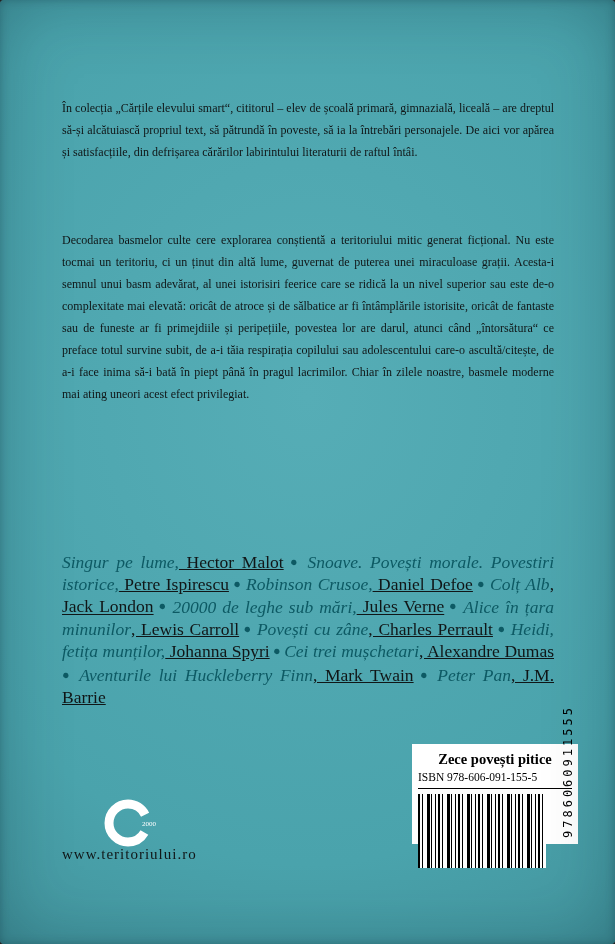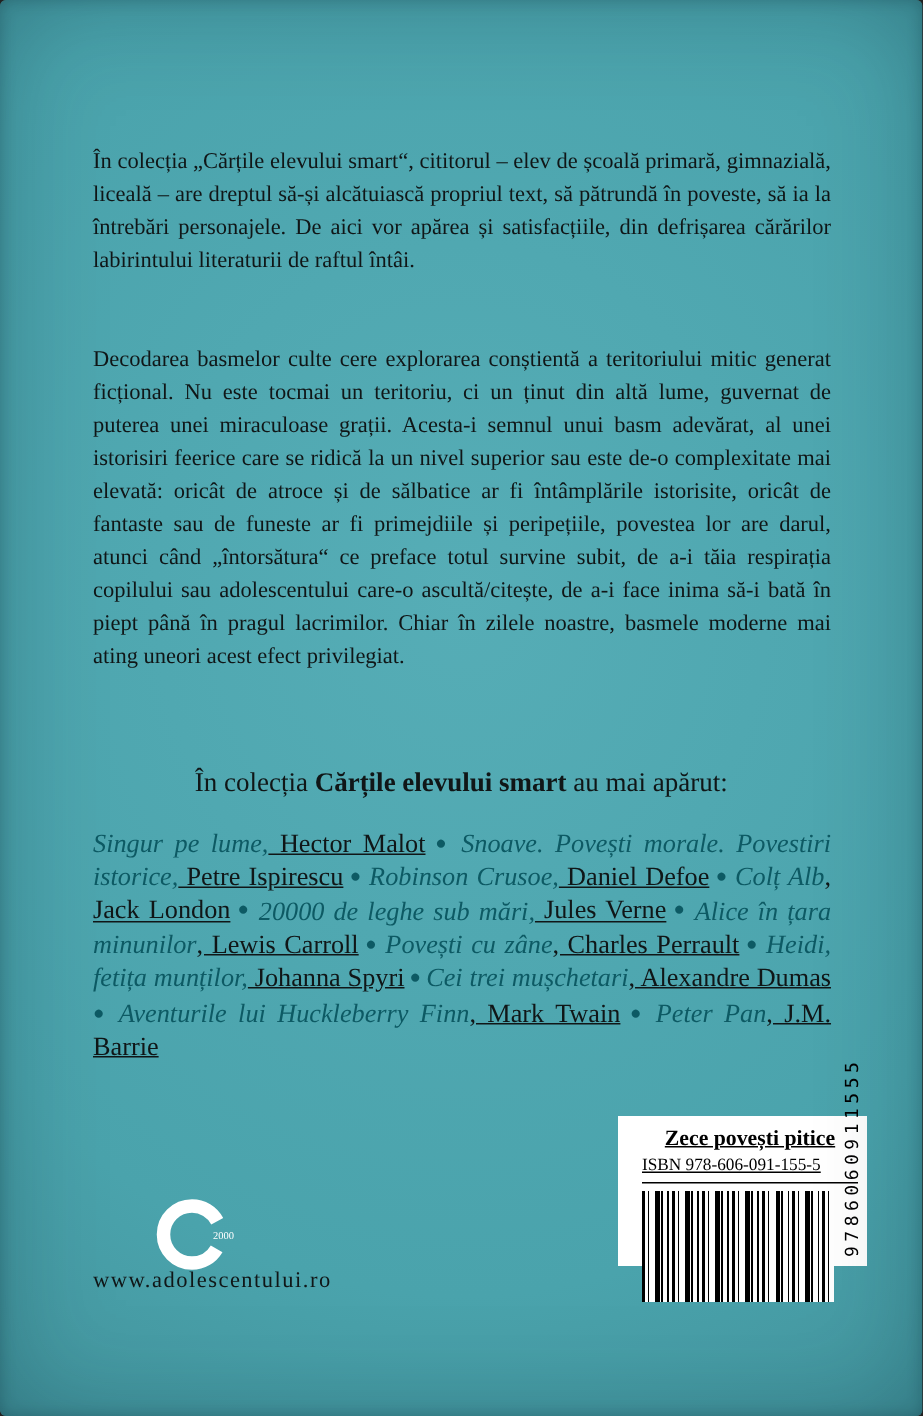--- a/index.html
+++ b/index.html
@@ -20,21 +20,21 @@
     content:"";
     position:absolute; inset:0;
     box-shadow: inset 0 0 70px rgba(0,40,50,.28), inset 0 0 10px rgba(0,25,35,.25);
     pointer-events:none;
     border-radius:4px;
   }
   .para {
     position:absolute;
     left:62px; width:492px;
     color:var(--ink);
-    font-size:15px;
+    font-size:12px;
     line-height:22px;
     text-align:justify;
   }
   .para-intro { top:97px; }
   .para-body  { top:229px; }
   .heading {
     position:absolute;
     top:511px; left:0; width:615px;
     text-align:center;
     font-size:18px;
@@ -64,22 +64,21 @@
     font-size:15px;
     letter-spacing:1px;
     color:var(--ink);
   }
 
   .barcode-box {
     position:absolute;
     left:412px; top:744px;
     width:166px; height:100px;
     background:#ffffff;
-    padding:7px 6px 6px 16px;
-    text-decoration:underline;
+    padding:7px 6px 6px 6px;
   }
   .bb-title {
     font-weight:bold;
     font-size:14.5px;
     line-height:17px;
     color:#000;
     text-align:center;
   }
   .bb-isbn {
     font-size:11.5px;
@@ -116,32 +115,31 @@
 </style>
 </head>
 <body>
 
 <div class="cover">
 
   <p class="para para-intro">În colecția „Cărțile elevului smart“, cititorul – elev de școală primară, gimnazială, liceală – are dreptul să-și alcătuiască propriul text, să pătrundă în poveste, să ia la întrebări personajele. De aici vor apărea și satisfacțiile, din defrișarea cărărilor labirintului literaturii de raftul întâi.</p>
 
   <p class="para para-body">Decodarea basmelor culte cere explorarea conștientă a teritoriului mitic generat ficțional. Nu este tocmai un teritoriu, ci un ținut din altă lume, guvernat de puterea unei miraculoase grații. Acesta-i semnul unui basm adevărat, al unei istorisiri feerice care se ridică la un nivel superior sau este de-o complexitate mai elevată: oricât de atroce și de sălbatice ar fi întâmplările istorisite, oricât de fantaste sau de funeste ar fi primejdiile și peripețiile, povestea lor are darul, atunci când „întorsătura“ ce preface totul survine subit, de a-i tăia respirația copilului sau adolescentului care-o ascultă/citește, de a-i face inima să-i bată în piept până în pragul lacrimilor. Chiar în zilele noastre, basmele moderne mai ating uneori acest efect privilegiat.</p>
 
-  <p class="heading"><span>În colecția </span><b>Cărțile elevului smart</b><span> au mai apărut:</span></p>
 
   <p class="book-list"><span class="book-title">Singur pe lume,</span><span class="book-author"> Hector Malot</span><span class="bullet"> ● </span><span class="book-title">Snoave. Povești morale. Povestiri istorice,</span><span class="book-author"> Petre Ispirescu</span><span class="bullet"> ● </span><span class="book-title">Robinson Crusoe,</span><span class="book-author"> Daniel Defoe</span><span class="bullet"> ● </span><span class="book-title">Colț Alb</span><span class="book-author">, Jack London</span><span class="bullet"> ● </span><span class="book-title">20000 de leghe sub mări,</span><span class="book-author"> Jules Verne</span><span class="bullet"> ● </span><span class="book-title">Alice în țara minunilor</span><span class="book-author">, Lewis Carroll</span><span class="bullet"> ● </span><span class="book-title">Povești cu zâne</span><span class="book-author">, Charles Perrault</span><span class="bullet"> ● </span><span class="book-title">Heidi, fetița munților,</span><span class="book-author"> Johanna Spyri</span><span class="bullet"> ● </span><span class="book-title">Cei trei mușchetari</span><span class="book-author">, Alexandre Dumas</span><span class="bullet"> ● </span><span class="book-title">Aventurile lui Huckleberry Finn</span><span class="book-author">, Mark Twain</span><span class="bullet"> ● </span><span class="book-title">Peter Pan</span><span class="book-author">, J.M. Barrie</span></p>
 
   <div class="logo">
     <svg width="56" height="56" viewBox="0 0 56 56">
       <circle cx="28" cy="28" r="19" fill="none" stroke="#ffffff" stroke-width="9" stroke-dasharray="100 20" stroke-dashoffset="-10"></circle>
       <text x="42" y="31" font-size="7" fill="#ffffff">2000</text>
     </svg>
   </div>
 
-  <div class="website">www.adolescentului.ro</div>
+  <div class="website">www.teritoriului.ro</div>
 
   <div class="barcode-box">
     <div class="bb-title">Zece povești pitice</div>
     <div class="bb-isbn">ISBN 978-606-091-155-5</div>
     <div class="bb-rule"></div>
     <div class="bars"></div>
     <div class="bb-number">9786060911555</div>
   </div>
 
 </div>

